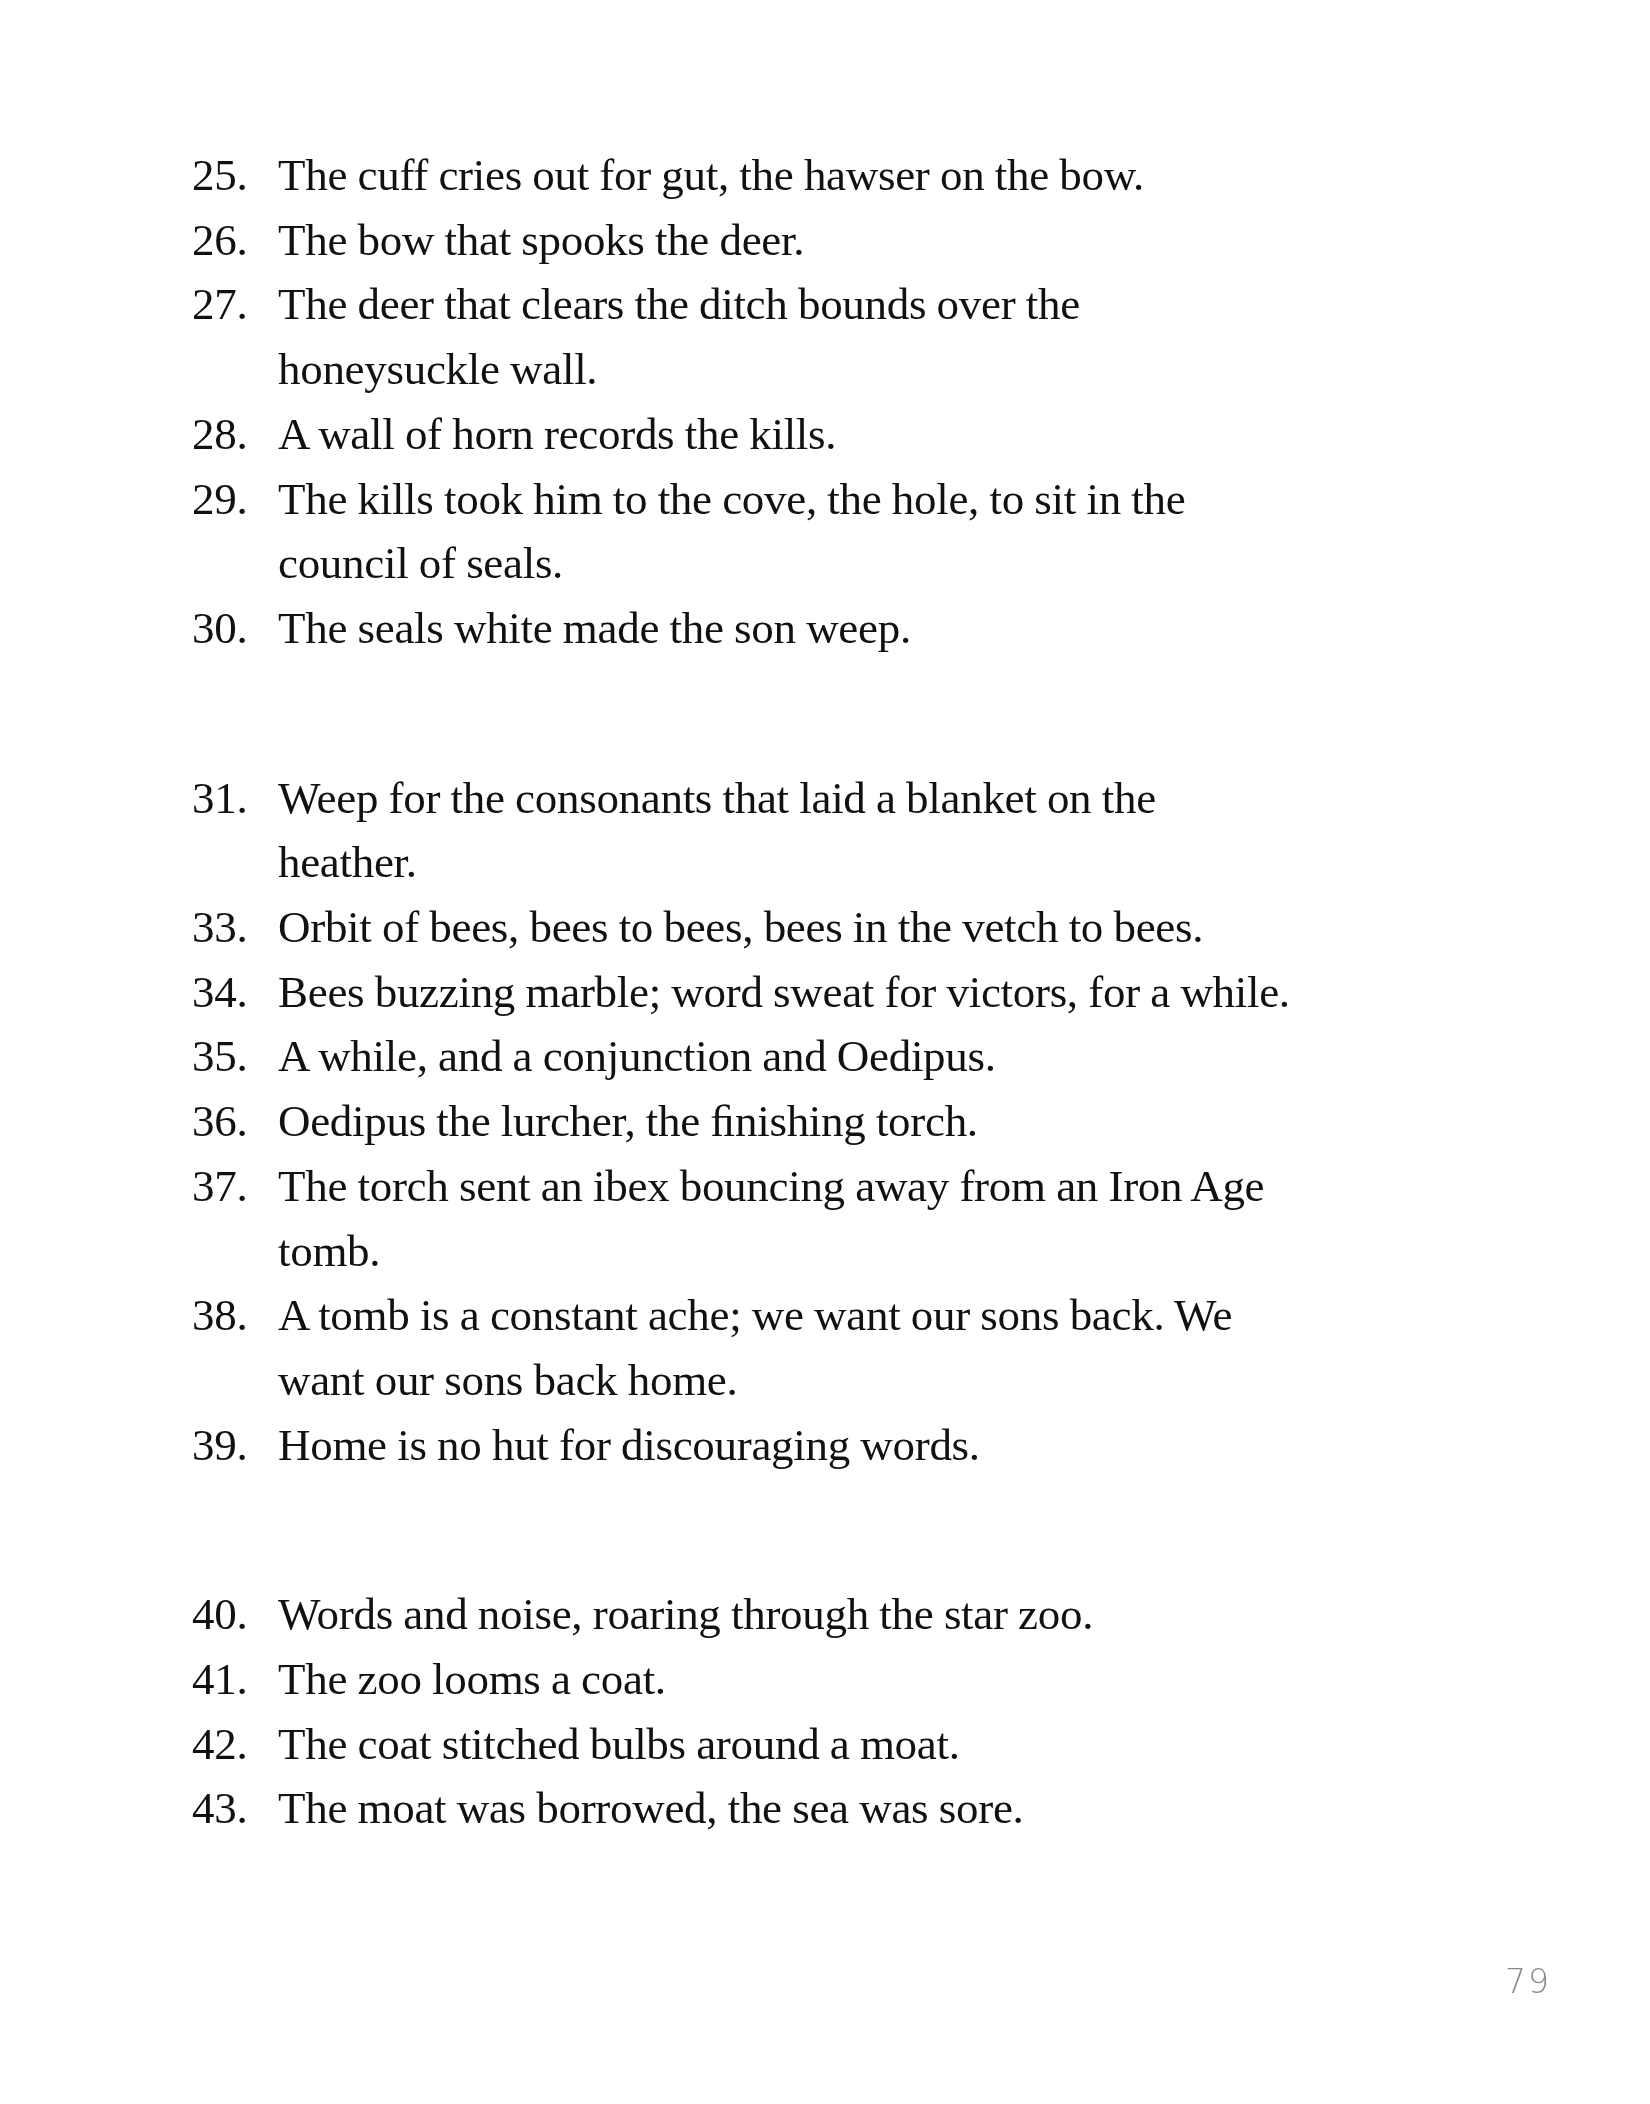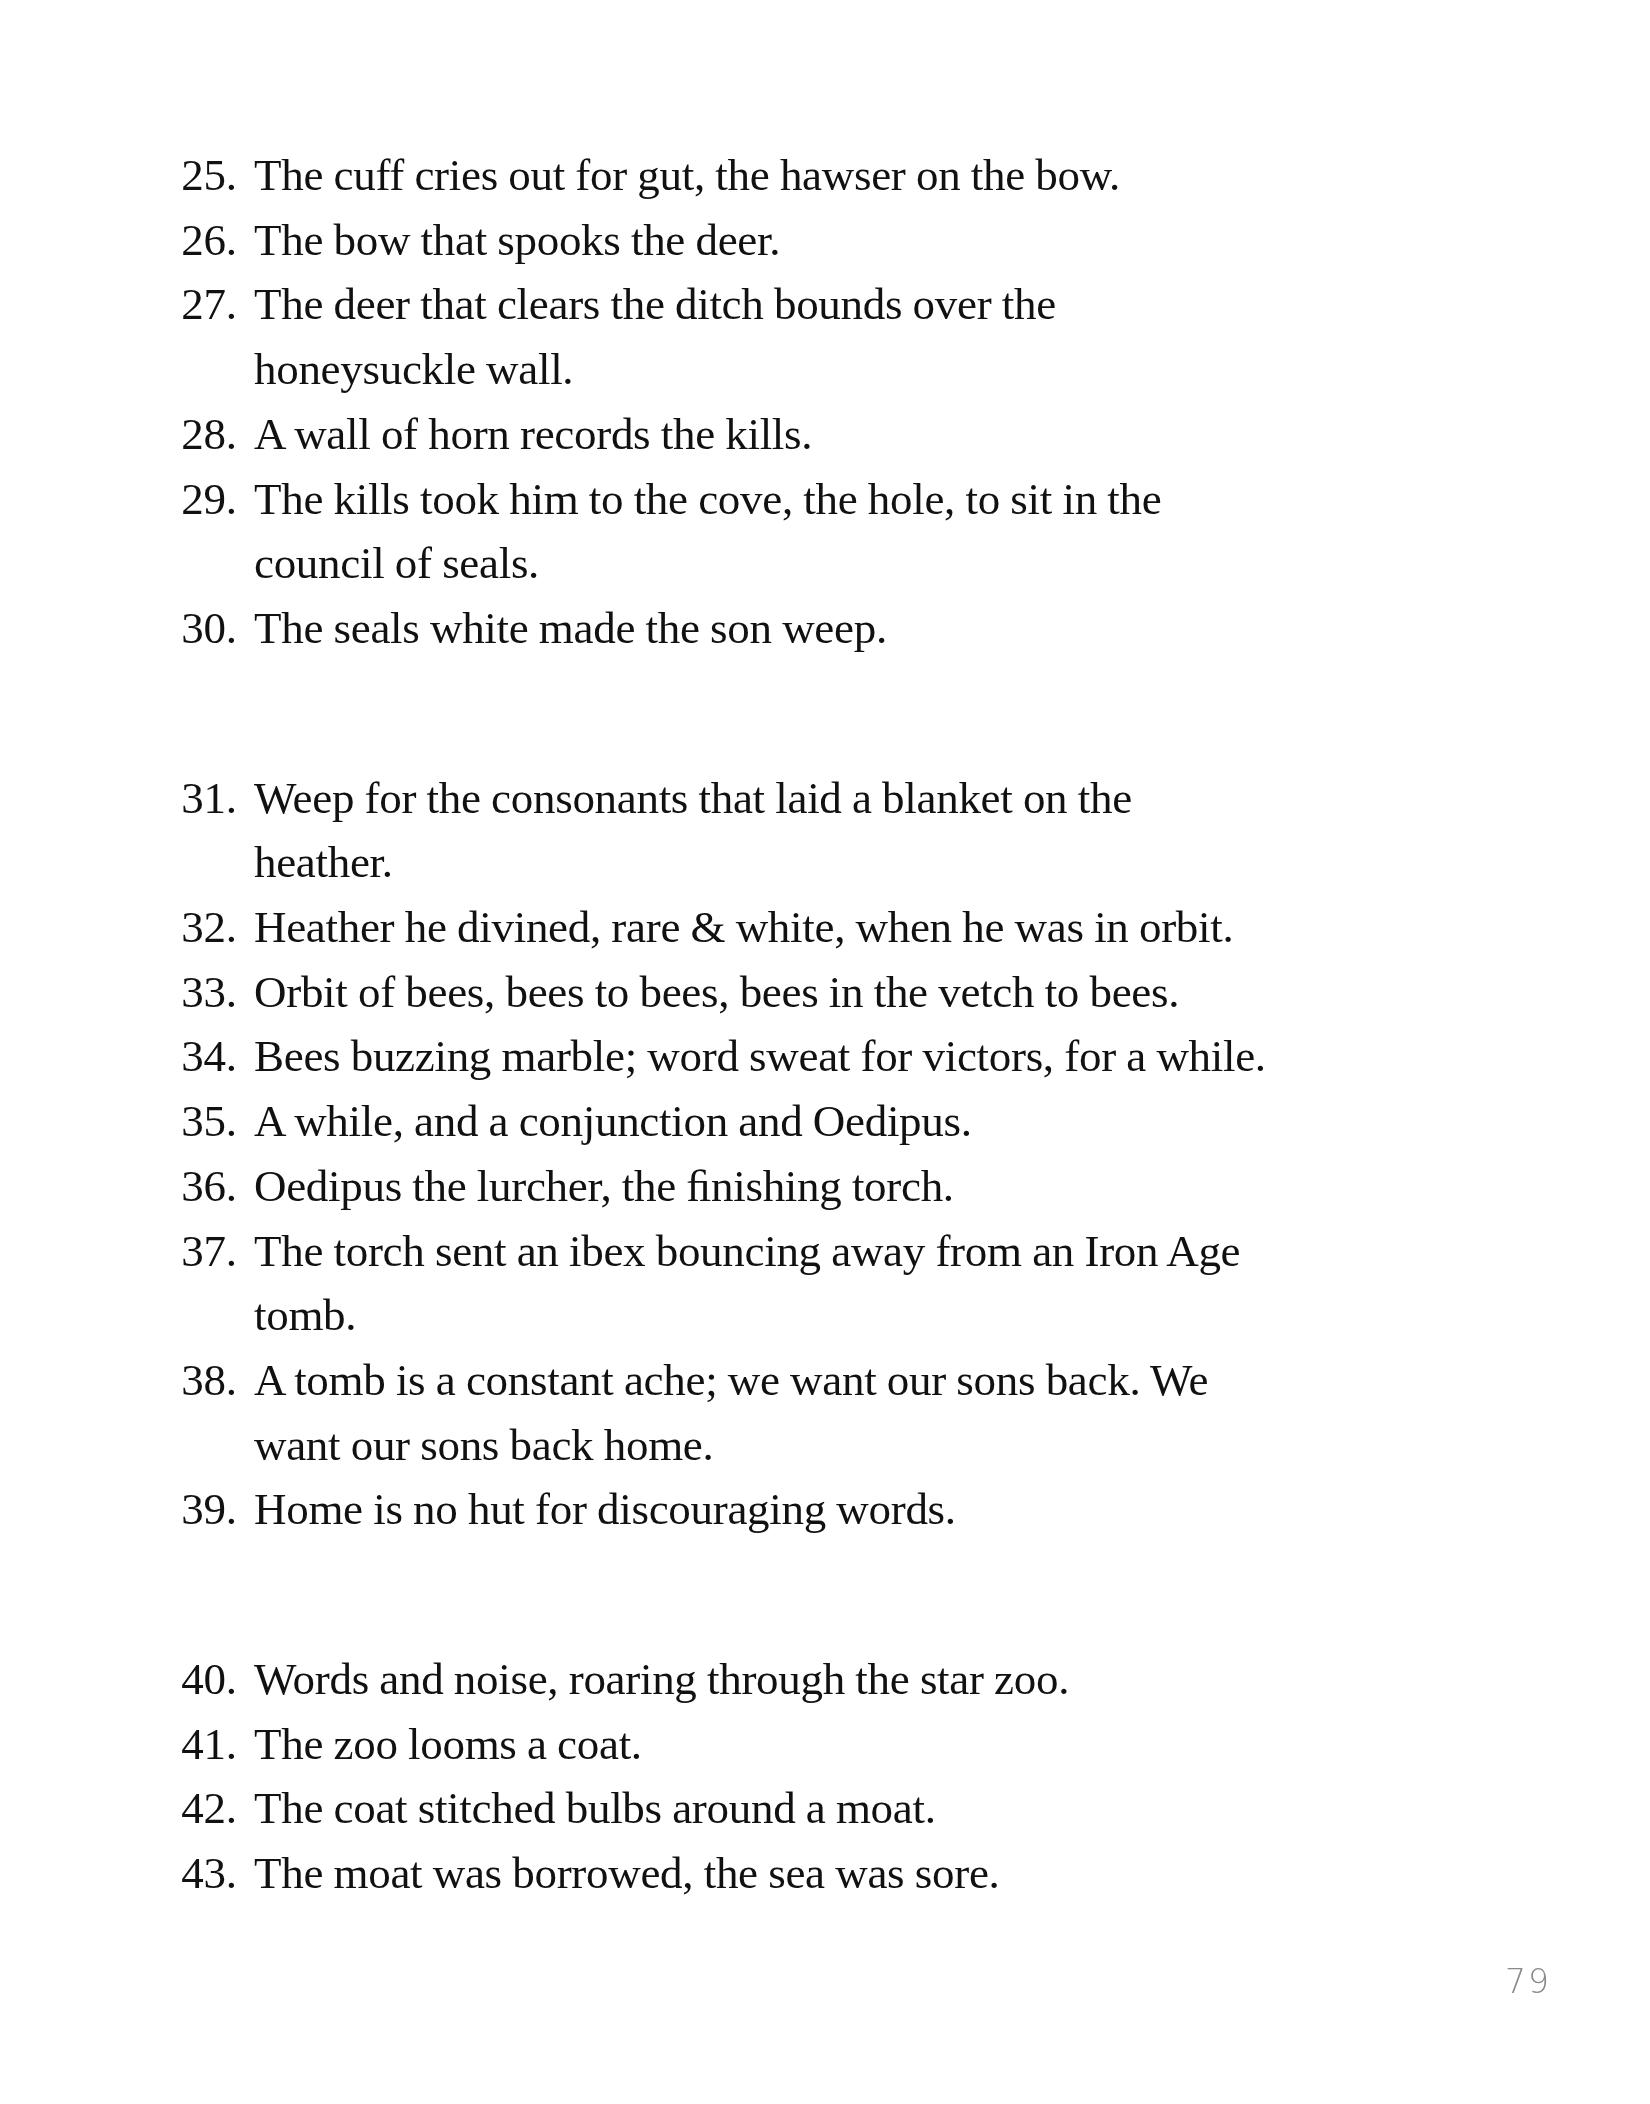--- a/index.html
+++ b/index.html
@@ -40,22 +40,23 @@
   .stanza + .stanza {
     margin-top: 105px;
   }
   .item {
     display: flex;
     align-items: flex-start;
   }
   .num {
     width: 82px;
     flex: 0 0 82px;
-    text-align: center;
+    text-align: left;
     white-space: nowrap;
+    margin-left: 24px;
   }
   .text {
     flex: 1 1 auto;
     margin-left: 4px;
   }
   .line {
     display: block;
     white-space: nowrap;
   }
   .page-number {
@@ -119,26 +120,20 @@
 
     <div class="stanza">
       <div class="item">
         <span class="num">31.</span>
         <span class="text">
           <span class="line">Weep for the consonants that laid a blanket on the</span>
           <span class="line">heather.</span>
         </span>
       </div>
       <div class="item">
-        <span class="num">32.</span>
-        <span class="text">
-          <span class="line">Heather he divined, rare &amp; white, when he was in orbit.</span>
-        </span>
-      </div>
-      <div class="item">
         <span class="num">33.</span>
         <span class="text">
           <span class="line">Orbit of bees, bees to bees, bees in the vetch to bees.</span>
         </span>
       </div>
       <div class="item">
         <span class="num">34.</span>
         <span class="text">
           <span class="line">Bees buzzing marble; word sweat for victors, for a while.</span>
         </span>

